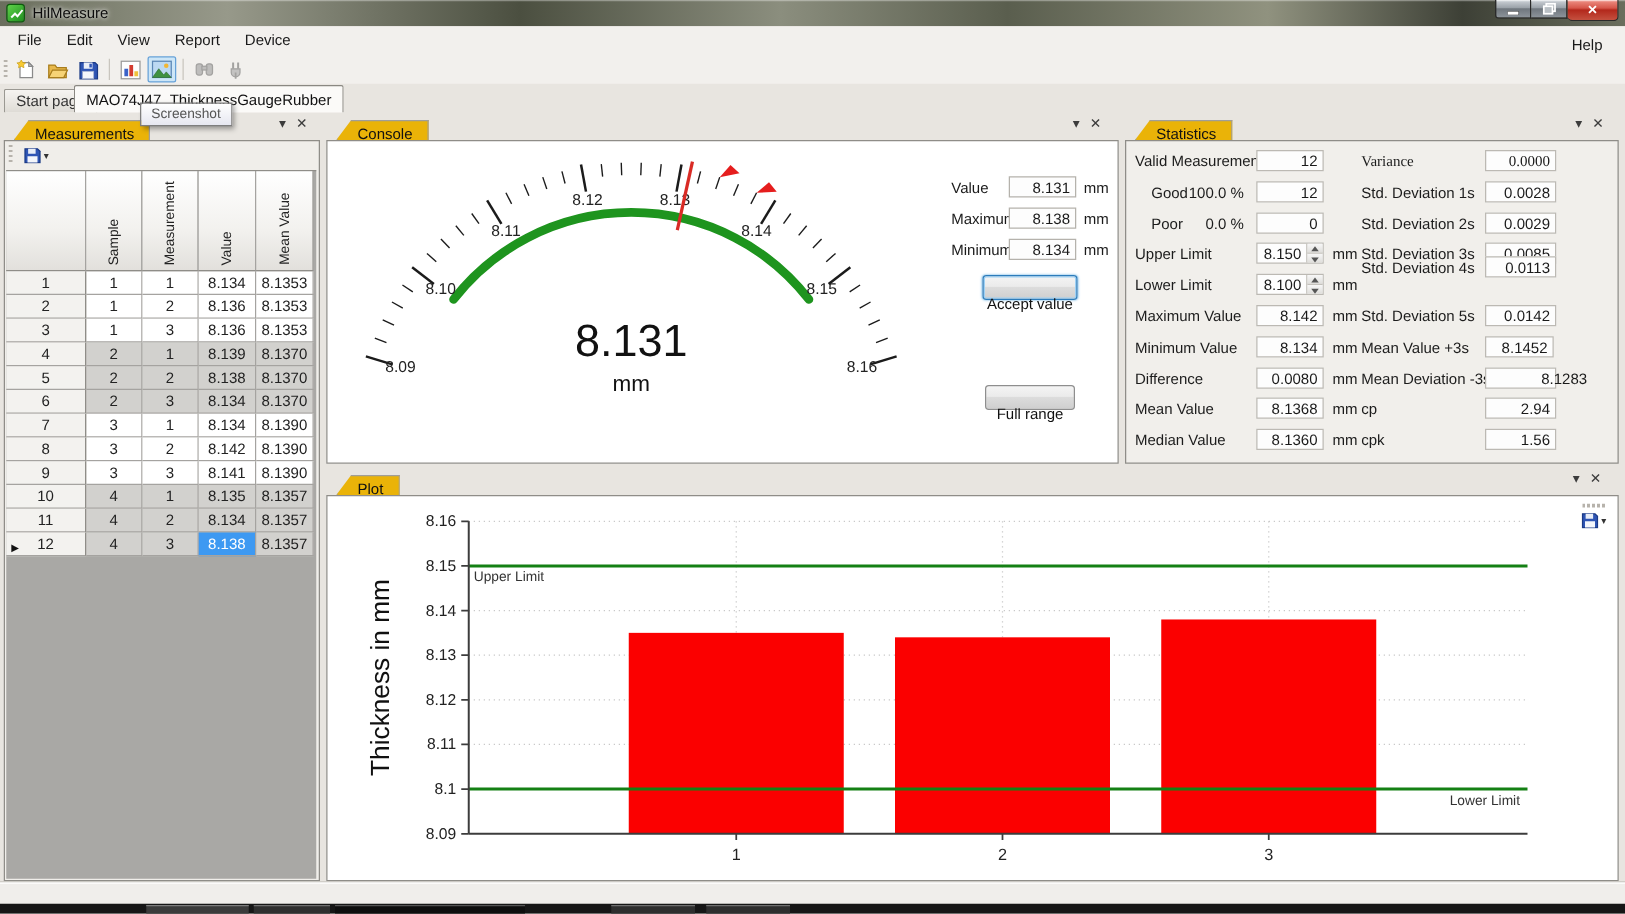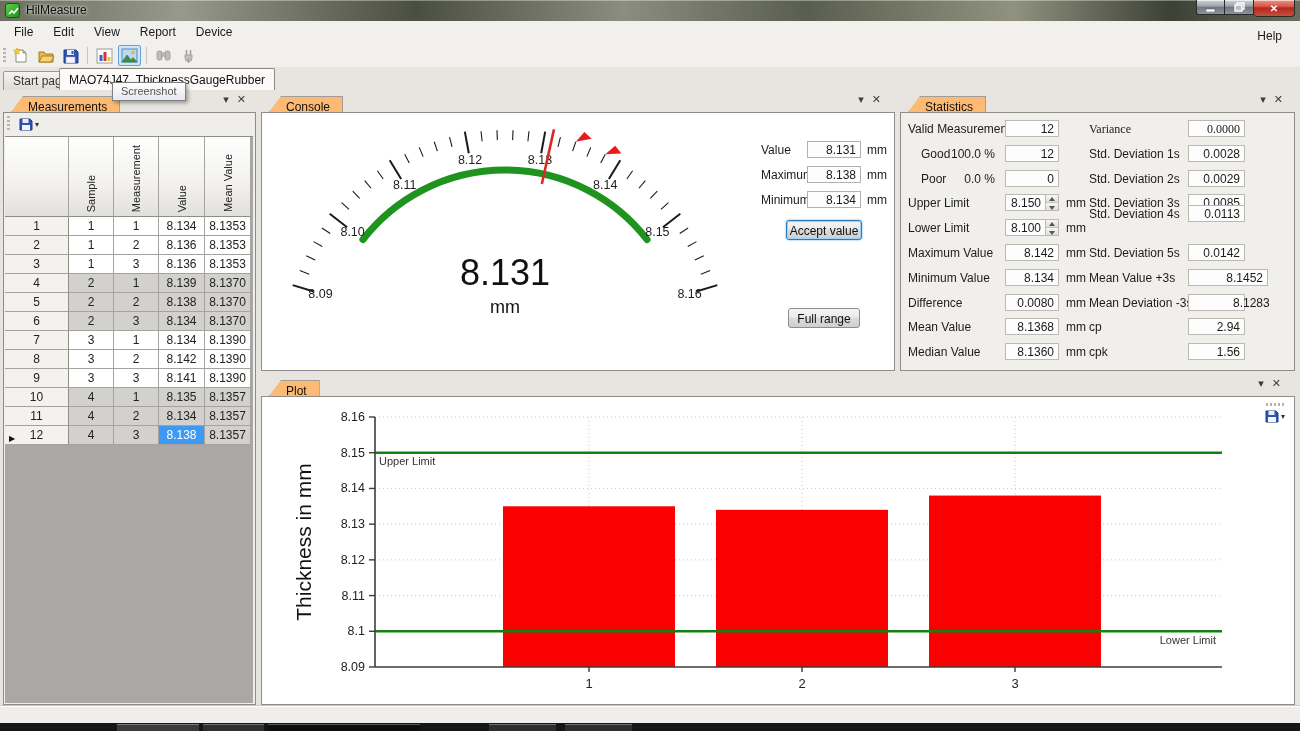--- a/index.html
+++ b/index.html
@@ -46,21 +46,21 @@
     border-radius:2px 2px 0 0; font-size:12px; color:#333; }
   .tab.active { height:22px; padding-top:4px; background:#fbfaf8; border-color:#8a8882; color:#111; z-index:2; }
   .tooltip { position:absolute; left:112px; top:82px; z-index:60; padding:2px 8px 3px 8px;
     background:linear-gradient(#ffffff,#e6e7f0); border:1px solid #7e7e7e; font-size:11px; color:#555;
     box-shadow:2px 2px 4px rgba(0,0,0,.35); }
 
   
   .panel { position:absolute; }
   .phead { position:absolute; left:0; top:0; right:0; height:22px; }
   .ptab { position:absolute; left:8px; bottom:0; height:16px; padding:3px 12px 0 16px;
-    background:#fdba74; border:1px solid #a09e98; border-bottom:none; font-size:12px; color:#111;
+    background:#eab308; border:1px solid #a09e98; border-bottom:none; font-size:12px; color:#111;
     clip-path:polygon(12px 0, 100% 0, 100% 100%, 0 100%); }
   .dockbtns { position:absolute; top:3px; display:flex; gap:8px; color:#3c3c3c; font-size:11px; }
   .dockbtn { cursor:default; line-height:13px; }
   .pbody { position:absolute; left:0; top:22px; right:0; bottom:0; border:1px solid #8f8d88; background:#fff; }
 
   
   #panel-measurements { left:3px; top:90px; width:253px; height:615px; }
   #panel-measurements .pbody { background:#f0eeea; }
   .mini-toolbar { position:absolute; left:0; top:0; right:0; height:22px; display:flex; align-items:center; }
   .mini-save { display:flex; align-items:center; padding:1px 3px; margin-left:4px; }
@@ -83,21 +83,21 @@
   .vtext { writing-mode:vertical-rl; transform:rotate(180deg); font-size:11px; color:#222; padding:4px 0; }
 
   
   #panel-console { left:261px; top:90px; width:634px; height:281px; }
   #panel-console .dockbtns { right:14px; }
   .cfield-row { position:absolute; height:17px; }
   .cfield-label { position:absolute; left:0; top:2px; }
   .cfield-box { position:absolute; left:46px; top:0; width:54px; height:17px; background:#fdfdfd;
     border:1px solid #b5b2ac; text-align:right; padding:1px 4px 0 0; }
   .cfield-unit { position:absolute; left:106px; top:2px; }
-  .w7btn { position:absolute; height:20px; text-align:center; padding-top:3px; font-size:12px; color:#111;
+  .w7btn { position:absolute; height:20px; text-align:center; padding-top:15px; font-size:12px; color:#111;
     background:linear-gradient(#f4f4f4,#ebebeb 45%,#dcdcdc 50%,#cfcfcf); border:1px solid #8e8e8e; border-radius:3px; }
   .w7btn.focused { border-color:#2c7cbb; box-shadow:0 0 0 1px #9ed1f5 inset, 0 0 2px #4da2db; }
 
   
   #panel-statistics { left:900px; top:90px; width:395px; height:281px; }
   #panel-statistics .pbody { background:#f1efeb; }
   #panel-statistics .dockbtns { right:12px; }
   .stat-row { position:absolute; height:17px; width:100%; }
   .stat-label { position:absolute; top:2px; font-size:12px; color:#1c1c1c; white-space:nowrap; }
   .stat-sub { position:absolute; top:2px; left:46px; width:48px; text-align:right; }
@@ -514,21 +514,21 @@
       <div class="stat-row" style="top: 92px;">
         <span class="stat-label" style="left: 188px;">Std. Deviation 4s</span>
         <span class="stat-box" style="left: 287px; width: 57px;">0.0113</span>
       </div>
       <div class="stat-row" style="top: 131px;">
         <span class="stat-label" style="left: 188px;">Std. Deviation 5s</span>
         <span class="stat-box" style="left: 287px; width: 57px;">0.0142</span>
       </div>
       <div class="stat-row" style="top: 155.8px;">
         <span class="stat-label" style="left: 188px;">Mean Value +3s</span>
-        <span class="stat-box" style="left: 287px; width: 80px;">8.1452</span>
+        <span class="stat-box" style="left: 287px; width: 55px;">8.1452</span>
       </div>
       <div class="stat-row" style="top: 180.6px;">
         <span class="stat-label" style="left: 188px;">Mean Deviation -3s</span>
         <span class="stat-box" style="left: 287px; width: 57px; padding-left: 44px;">8.1283</span>
       </div>
       <div class="stat-row" style="top: 205.4px;">
         <span class="stat-label" style="left: 188px;">cp</span>
         <span class="stat-box" style="left: 287px; width: 57px;">2.94</span>
       </div>
       <div class="stat-row" style="top: 230.2px;">

